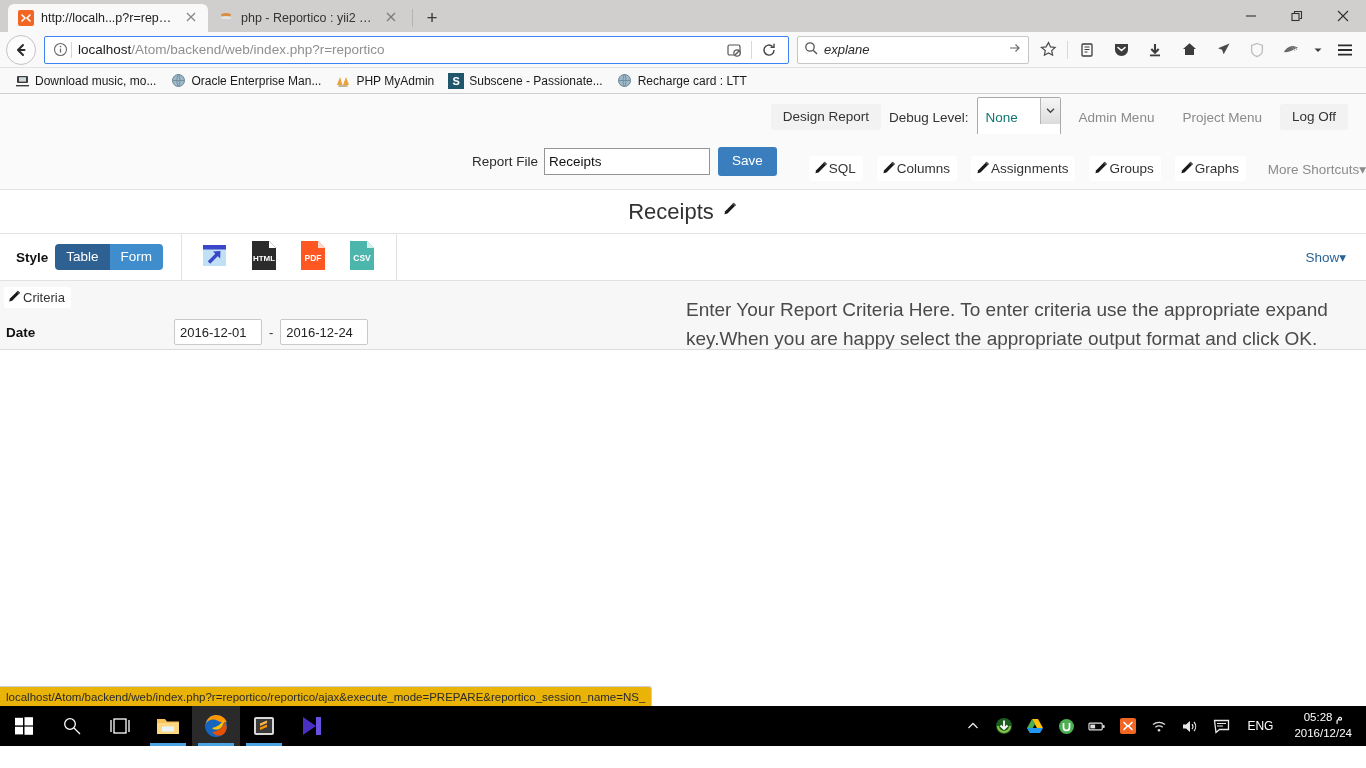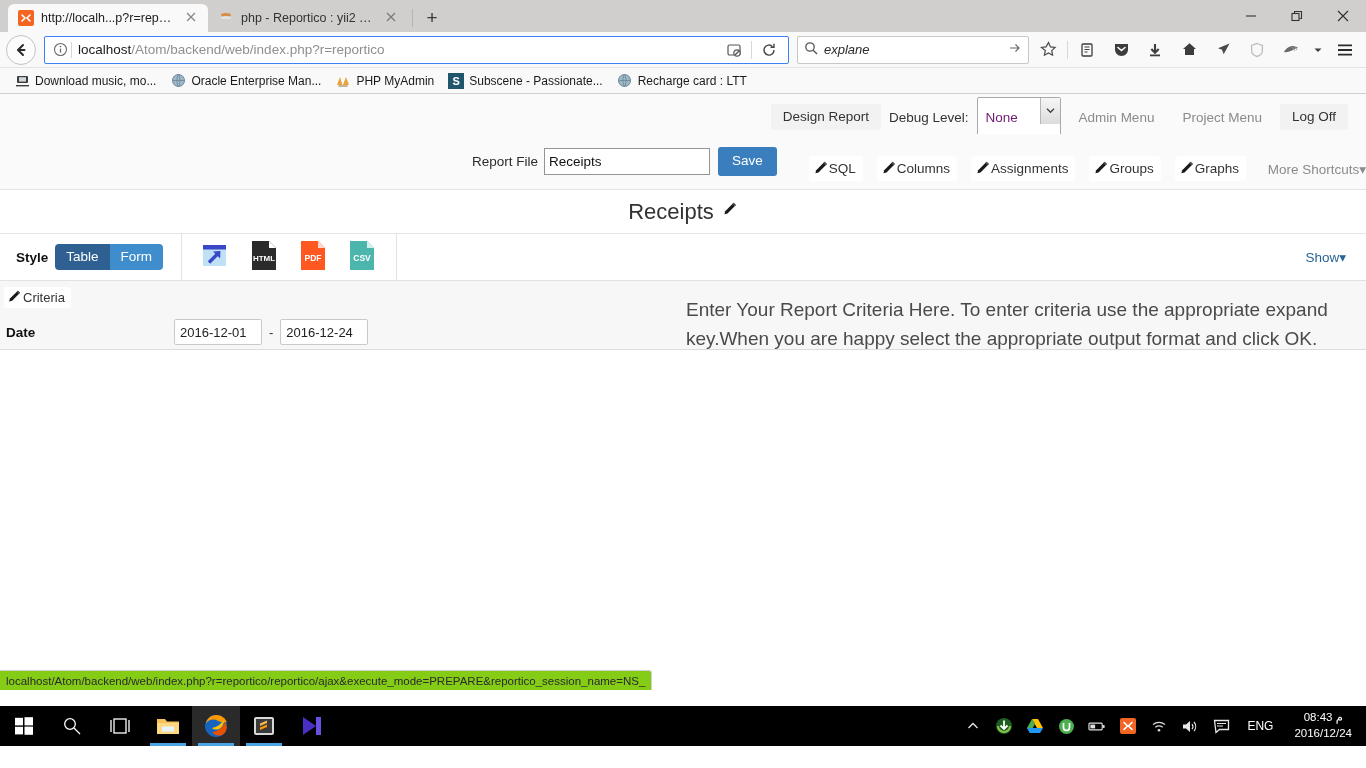--- a/index.html
+++ b/index.html
@@ -83,21 +83,21 @@
     display: flex; align-items: center; justify-content: flex-end;
     padding: 6px 18px 0 0; gap: 8px;
   }
   .btn-plain {
     background: #f2f2f2; border: 1px solid transparent; border-radius: 3px;
     font-size: 13.5px; color: #333; padding: 5px 11px; line-height: 1.1;
   }
   .lbl-plain { font-size: 13.5px; color: #333; }
   .sel-debug {
     width: 84px; height: 41px; border: 1px solid #a9a9a9; border-radius: 2px;
-    background: #fff; display: flex; align-items: center; font-size: 13.5px; color: #701a75;
+    background: #fff; display: flex; align-items: center; font-size: 13.5px; color: #0f766e;
     padding-left: 8px; position: relative;
   }
   .sel-debug .arrowbox {
     position: absolute; right: 0; top: 0; width: 20px; height: 26px;
     background: linear-gradient(#f6f6f6,#dcdcdc); border-left: 1px solid #b6b6b6;
     display: flex; align-items: center; justify-content: center;
   }
   .lnk-gray { font-size: 13.5px; color: #8b8b8b; padding: 5px 10px; }
 
   .rep-secondbar {
@@ -155,22 +155,22 @@
     width: 88px; height: 26px; border: 1px solid #c9c9c9; background: #fff; border-radius: 2px;
     font-size: 13px; color: #222; padding: 0 5px; font-family: "Liberation Sans", sans-serif;
   }
   .date-dash { font-size: 13px; color: #333; margin: 0 7px; }
   .crit-help {
     position: absolute; left: 686px; top: 14px; width: 648px;
     font-size: 19px; color: #4a4a4a; line-height: 1.55;
   }
 
   .statusbar {
-    position: absolute; left: 0; bottom: 16px; height: 20px;
-    background: #84cc16; border: 1px solid #cfcfcf; border-left: none; border-bottom: none;
+    position: absolute; left: 0; bottom: 0; height: 20px;
+    background: #eab308; border: 1px solid #cfcfcf; border-left: none; border-bottom: none;
     border-radius: 0 3px 0 0; display: flex; align-items: center;
     padding: 0 6px; font-size: 11.5px; color: #2b2b2b; max-width: 676px;
     white-space: nowrap; overflow: hidden;
   }
 
   
   .taskbar {
     height: 40px; background: #000000; display: flex; align-items: center;
     position: relative;
   }
@@ -664,19 +664,19 @@
           </svg>
       </span>
       <span class="tray-ico">
         <svg width="17" height="15" viewBox="0 0 17 15">
             <path d="M1.5 1.5h14v9h-9l-3.5 3z" fill="none" stroke="#e8e8e8" stroke-width="1.3"></path>
             <path d="M4 4.5h9M4 7h6" stroke="#e8e8e8" stroke-width="1.1"></path>
           </svg>
       </span>
       <span class="tray-lang">ENG</span>
       <span class="clock">
-        <div>08:43 م</div>
+        <div>05:28 م</div>
         <div>2016/12/24</div>
       </span>
     </div>
   </div>
 
 </div>
 
 </body></html>

